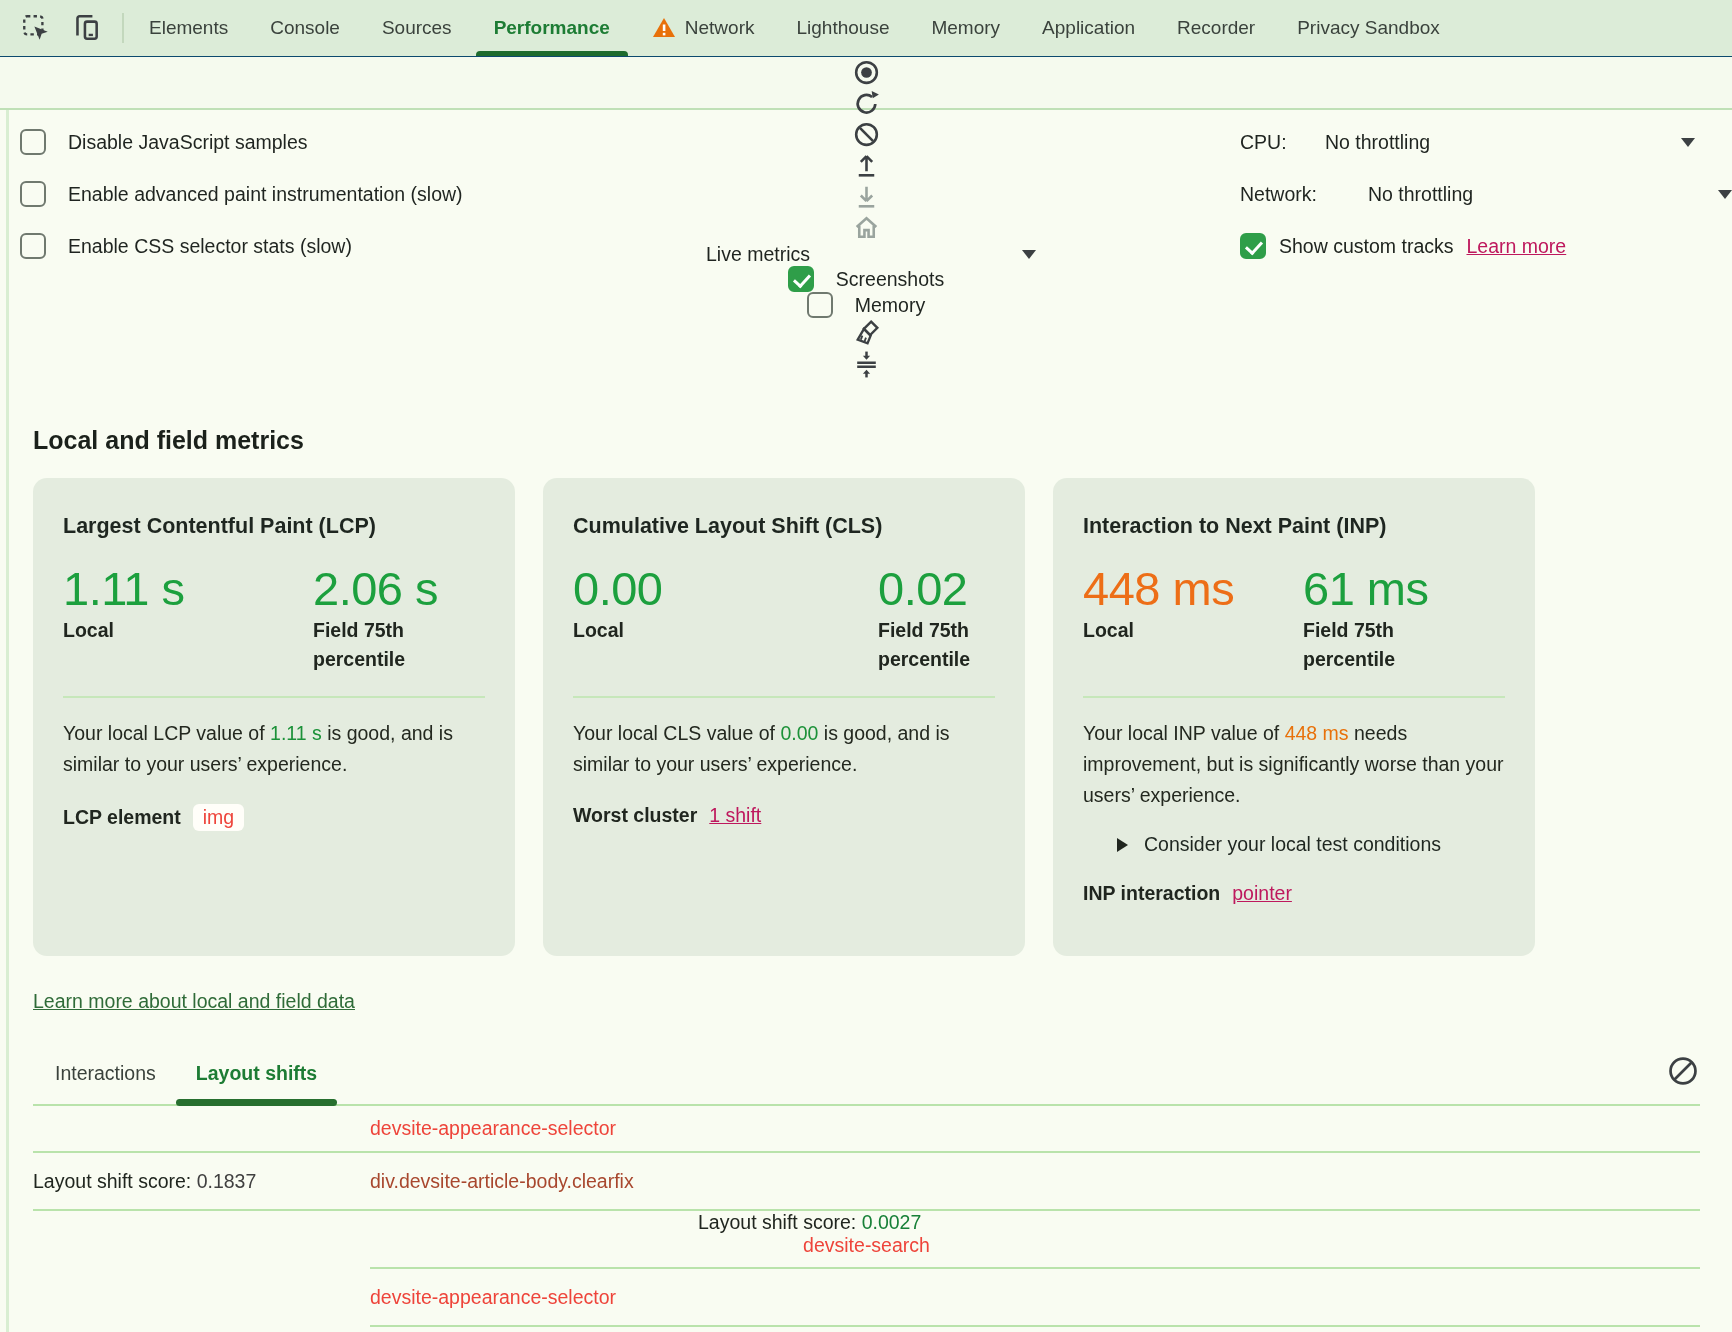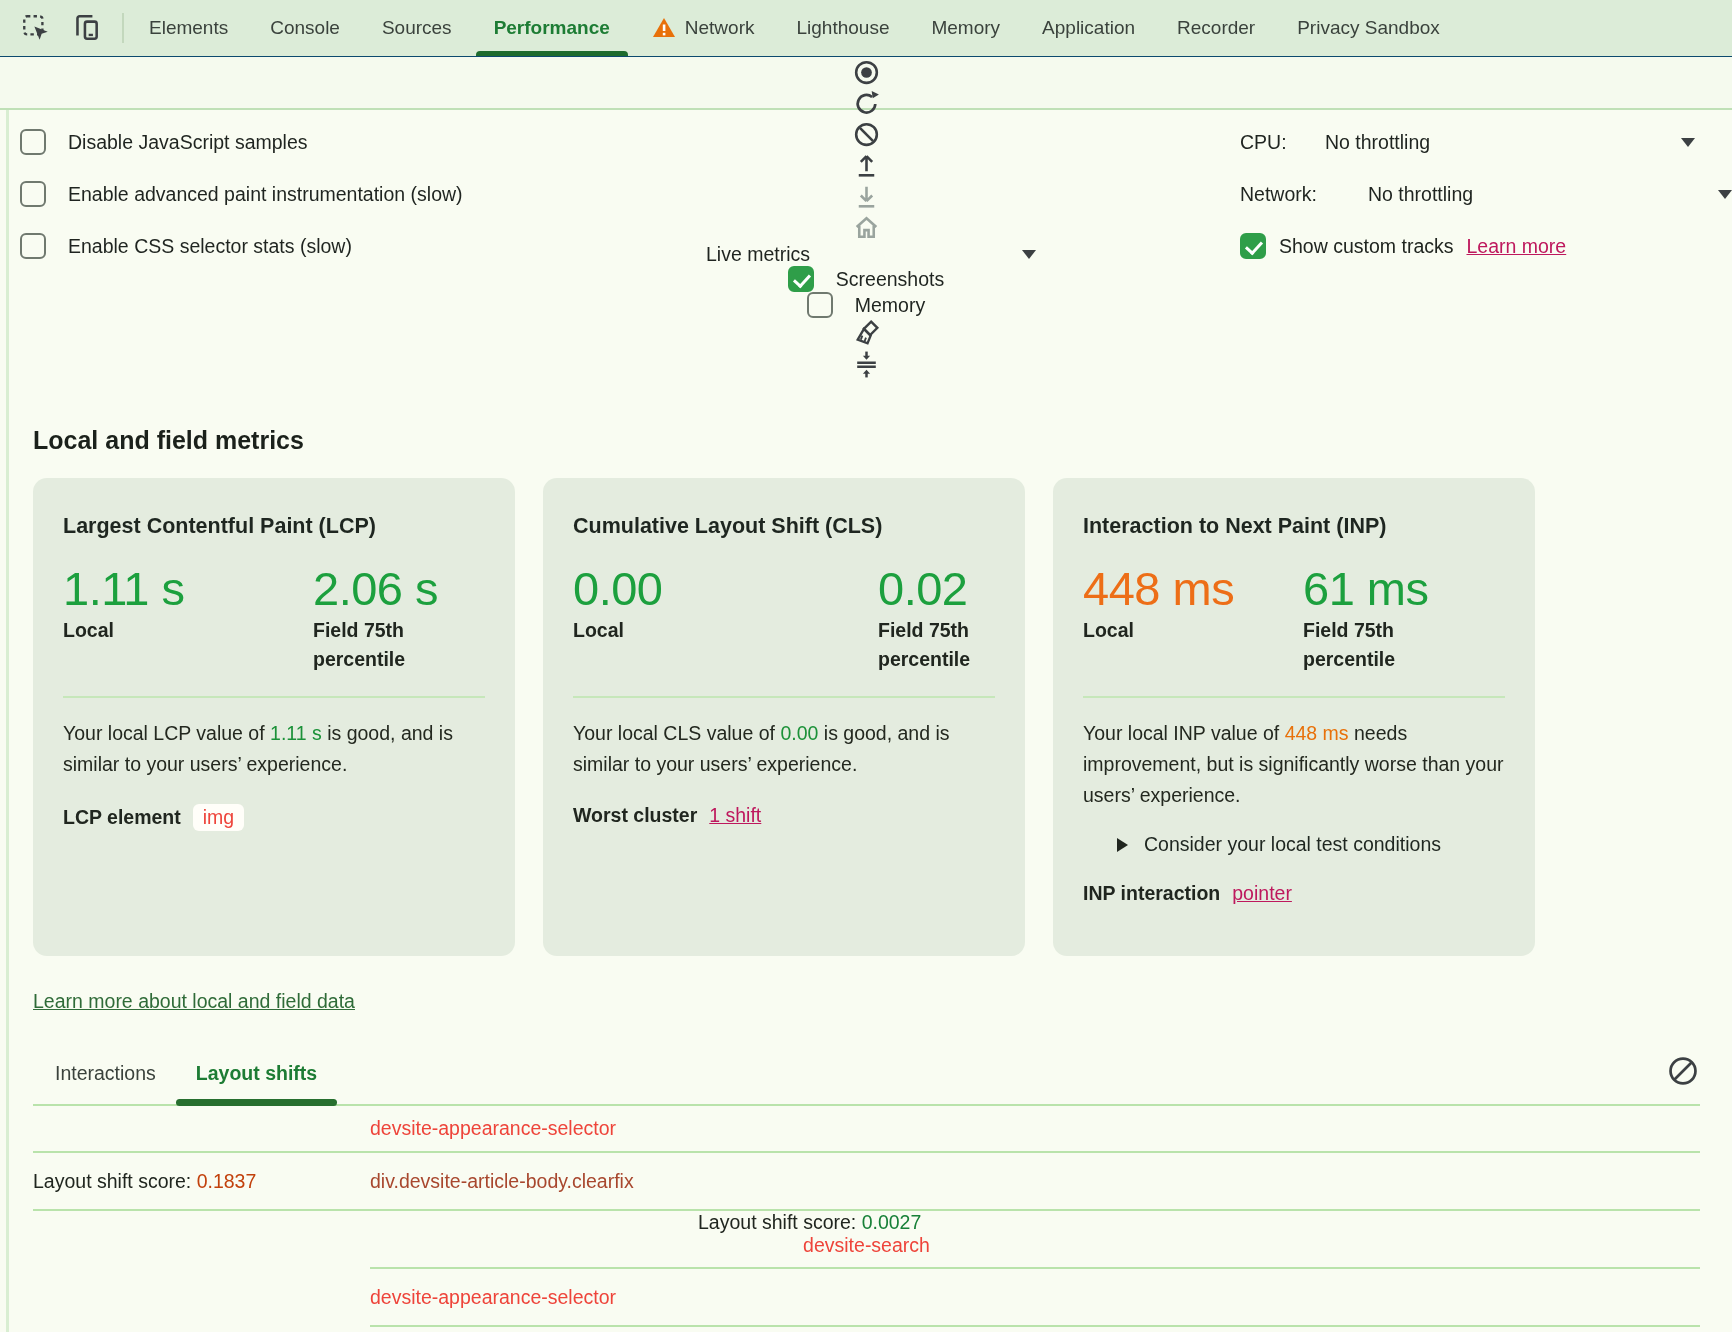--- a/index.html
+++ b/index.html
@@ -331,21 +331,21 @@
       </svg>
     </div>
   </div>
   <div class="rows" id="shift-rows">
       <div class="shift-row" style="height: 45px;">
         <span class="score"></span>
         <a class="node-link" style="color: rgb(238, 68, 58);">devsite-appearance-selector</a>
       </div>
       <div class="sep"></div>
       <div class="shift-row" style="height: 56px;">
-        <span class="score"><span>Layout shift score: </span><span style="color: #c2410c;">0.1837</span></span>
+        <span class="score"><span>Layout shift score: </span><span style="color: #404040;">0.1837</span></span>
         <a class="node-link" style="color: rgb(168, 71, 46);">div.devsite-article-body.clearfix</a>
       </div>
       <div class="sep"></div>
       <div class="shift-row" style="height: 56px; flex-direction: column;">
         <span class="score"><span>Layout shift score: </span><span style="color: rgb(24, 128, 56);">0.0027</span></span>
         <a class="node-link" style="color: rgb(238, 68, 58);">devsite-search</a>
       </div>
       <div class="sep indent"></div>
       <div class="shift-row" style="height: 56px;">
         <span class="score"></span>

